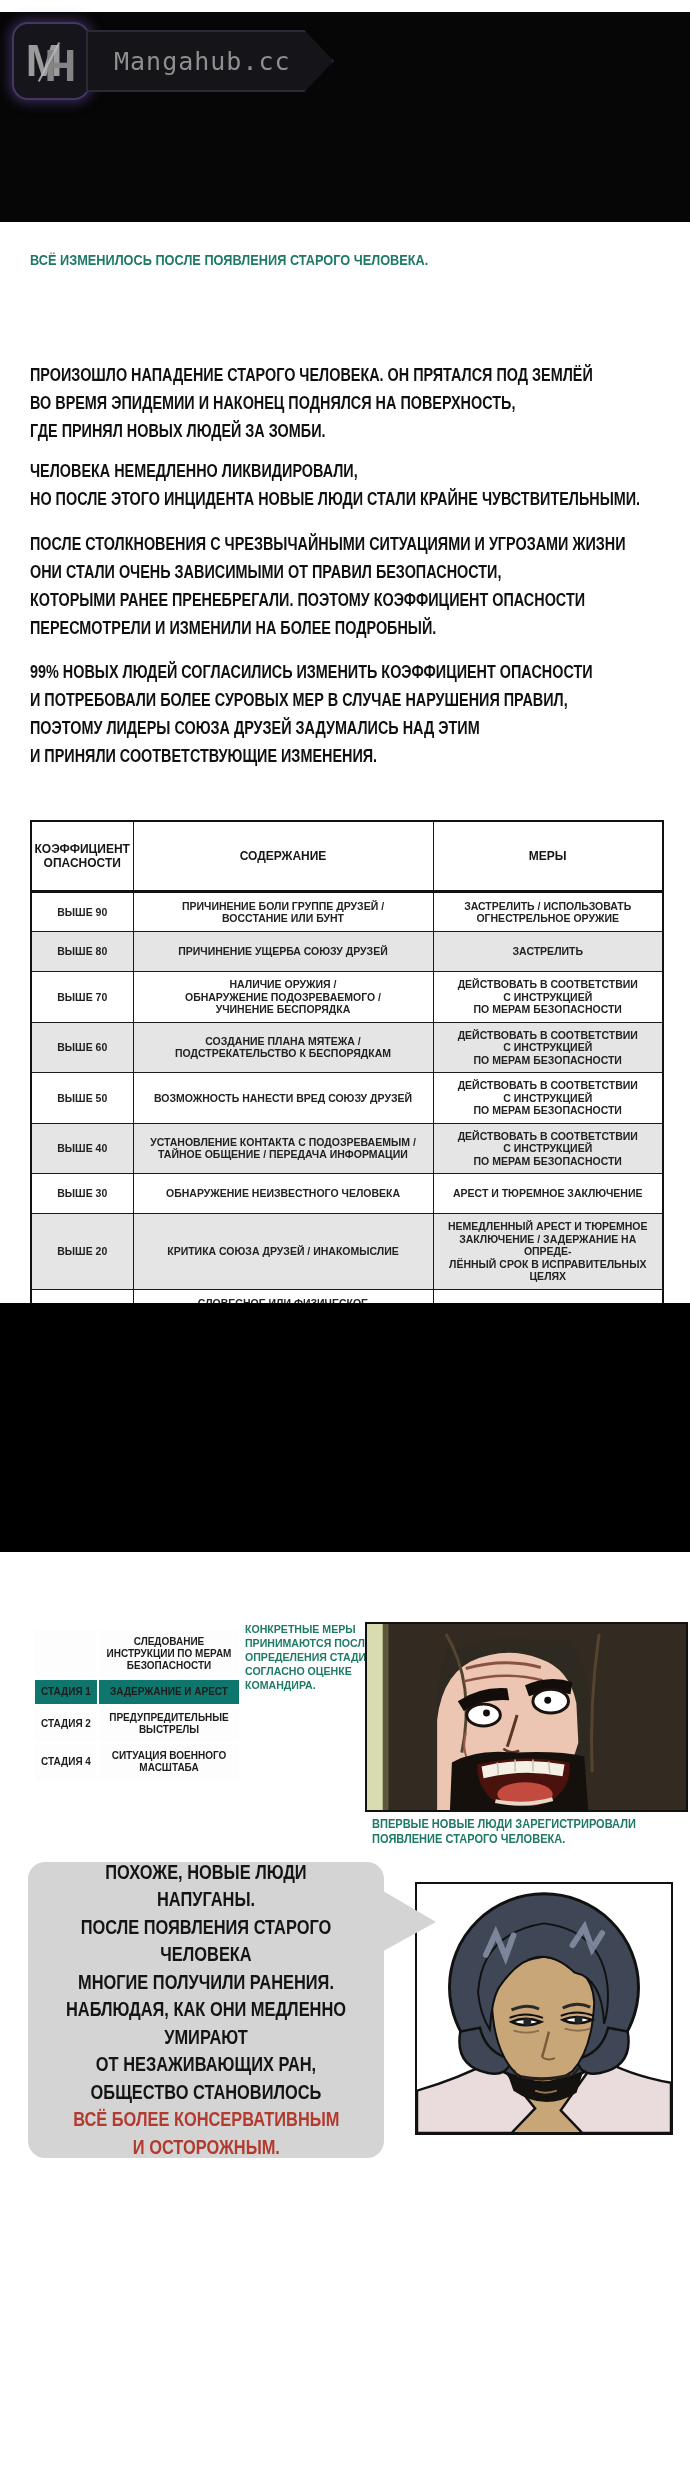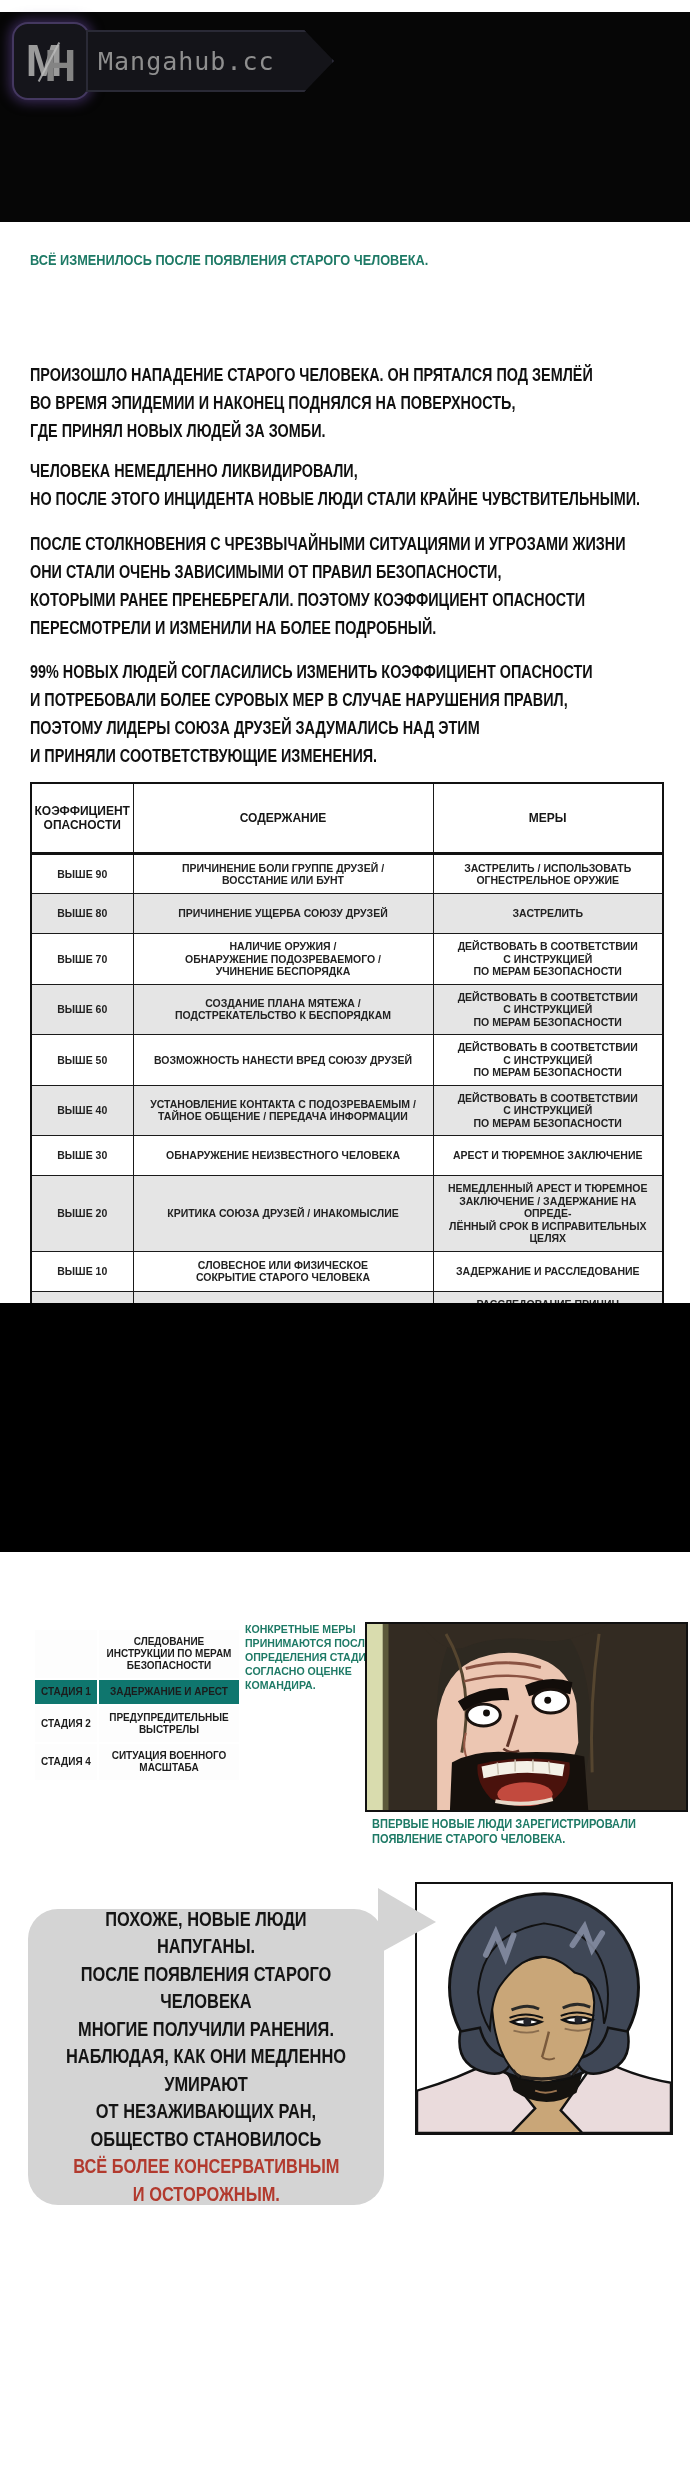--- a/index.html
+++ b/index.html
@@ -10,38 +10,38 @@
   .site-header{position:absolute;left:0;top:12px;width:690px;height:210px;background:#060606;}
   .logo-box{position:absolute;left:12px;top:10px;width:74px;height:74px;border-radius:16px;
             background:#15151b;border:2px solid rgba(140,110,200,.4);
             box-shadow:0 0 12px 3px rgba(104,74,160,.5);display:flex;align-items:center;justify-content:center;}
   .logo-box .m{color:#9b9b9b;font-size:44px;font-weight:bold;letter-spacing:-4px;}
   .logo-box .h{color:#848484;font-size:44px;font-weight:bold;margin-left:-14px;margin-top:10px;}
   .logo-slash{position:absolute;left:34px;top:16px;width:2px;height:44px;background:#bdbdbd;
               transform:rotate(28deg);opacity:.8;}
   .logo-tag{position:absolute;left:86px;top:18px;width:248px;height:62px;background:#141419;
             clip-path:polygon(0 0,88% 0,100% 50%,88% 100%,0 100%);
-            display:flex;align-items:center;padding-left:10px;box-sizing:border-box;
+            display:flex;align-items:center;padding-left:26px;box-sizing:border-box;
             border:2px solid #2a2a36;box-shadow:0 0 10px 2px rgba(104,74,160,.45);}
   .logo-tag span{color:#8f8f8f;font-family:"DejaVu Sans Mono", monospace;font-size:25px;letter-spacing:1px;}
 
   
   .kicker{position:absolute;left:30px;top:251px;font-size:15px;font-weight:bold;color:#1e7a66;
           transform:scaleX(.85);transform-origin:left top;white-space:nowrap;}
   .banner{position:absolute;left:0;top:276px;width:506px;height:69px;background:#f4614b;
           display:flex;align-items:center;}
   .banner-title{margin-left:30px;font-size:33px;font-weight:bold;color:#121212;white-space:nowrap;
           transform:scaleX(.78);transform-origin:left center;letter-spacing:-.5px;}
 
   .para{position:absolute;left:30px;font-size:18px;font-weight:bold;color:#101010;line-height:28px;
         white-space:pre-line;transform:scaleX(.8);transform-origin:left top;width:820px;}
   .p1{top:361px;} .p2{top:457px;} .p3{top:530px;} .p4{top:658px;}
 
   
-  .danger-table{position:absolute;left:30px;top:782px;width:632px;border-collapse:collapse;
+  .danger-table{position:absolute;left:30px;top:820px;width:632px;border-collapse:collapse;
         table-layout:fixed;background:#fff;border:2px solid #111;}
   .danger-table th{border:1px solid #1a1a1a;border-bottom:3px solid #111;font-size:12px;line-height:14px;
         font-weight:bold;color:#161616;text-align:center;white-space:pre-line;height:64px;padding:2px;}
   .danger-table td{border:1px solid #1a1a1a;font-size:10.5px;line-height:12.5px;font-weight:bold;
         color:#222;text-align:center;white-space:pre-line;padding:6px 3px;height:40px;box-sizing:border-box;}
   .danger-table tr.alt td{background:#e5e5e5;}
 
   
   .midband{position:absolute;left:0;top:1303px;width:690px;height:249px;background:#000;}
 
@@ -59,21 +59,21 @@
   .man-panel{position:absolute;left:365px;top:1622px;width:323px;height:190px;border:2px solid #111;
         box-sizing:border-box;background:#2e2921;z-index:1;}
   .man-caption{position:absolute;left:372px;top:1817px;font-size:12px;font-weight:bold;color:#1e7a66;
         line-height:15px;white-space:pre-line;transform:scaleX(.92);transform-origin:left top;}
   .woman-panel{position:absolute;left:415px;top:1882px;width:258px;height:253px;border:2px solid #111;
         box-sizing:border-box;background:#fff;z-index:1;}
   .man-panel svg,.woman-panel svg{display:block;width:100%;height:100%;}
 
   
   .bubble{position:absolute;left:28px;top:1862px;width:356px;height:296px;background:#d4d4d4;
-        border-radius:30px;z-index:2;display:flex;flex-direction:column;align-items:center;justify-content:center;margin-top:47px;}
+        border-radius:17px;z-index:2;display:flex;flex-direction:column;align-items:center;justify-content:center;}
   .bubble-text{font-size:20px;line-height:27.5px;font-weight:bold;color:#141414;text-align:center;
         white-space:pre-line;transform:scaleX(.82);transform-origin:center;}
   .bubble-text.red{color:#b23a2e;}
   .bubble-tail{position:absolute;left:378px;top:1888px;z-index:3;}
 </style>
 </head>
 <body>
 
 <div class="page">
 

